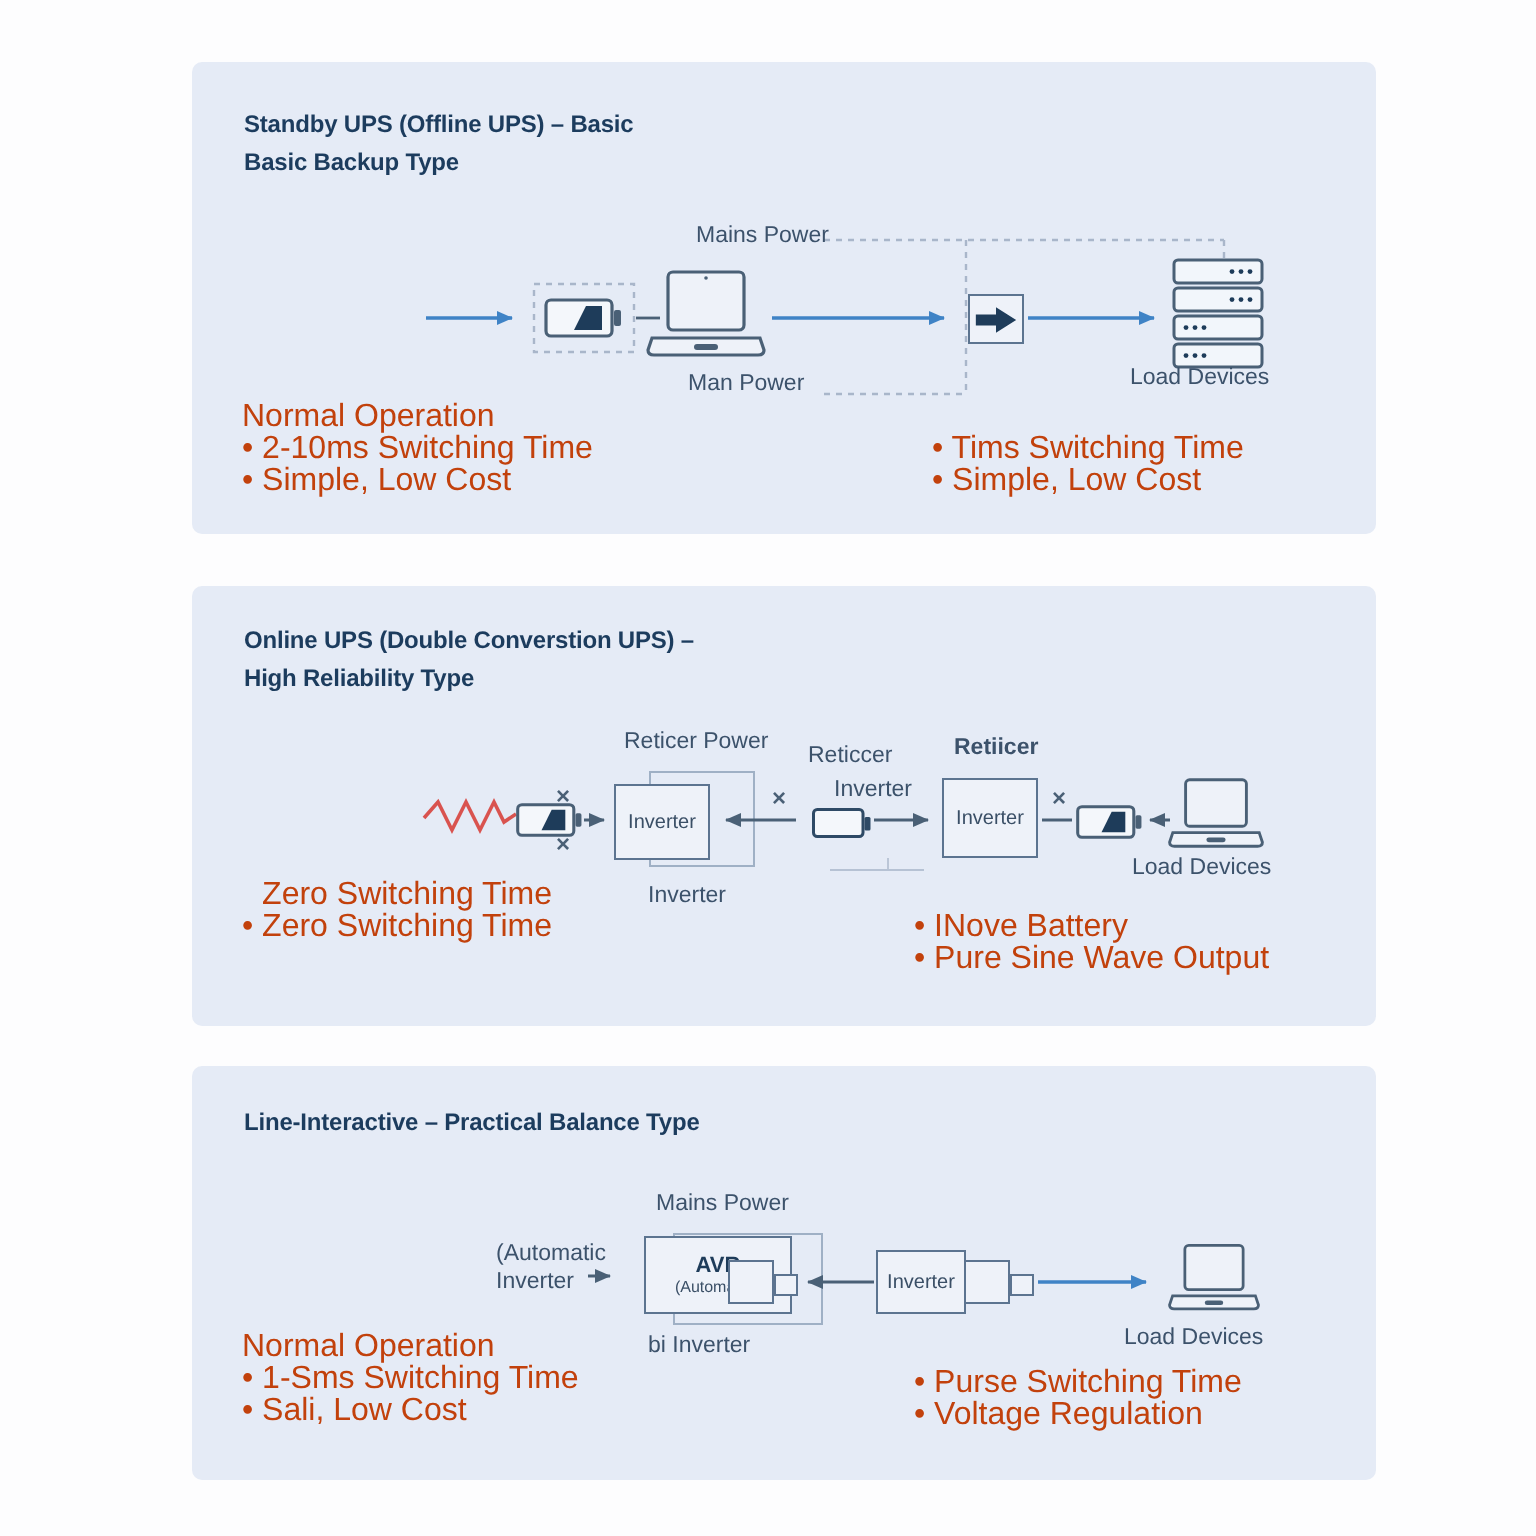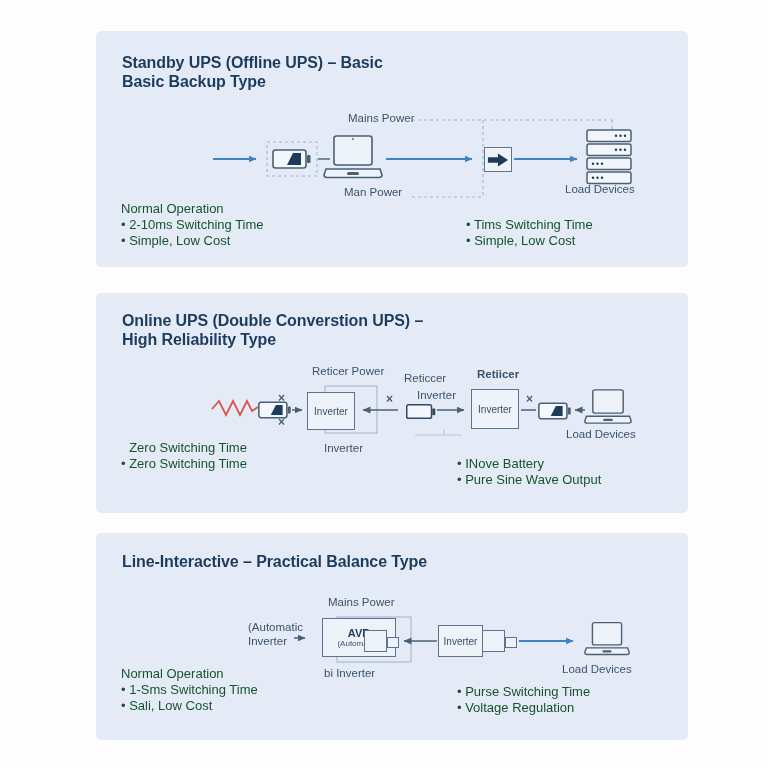--- a/index.html
+++ b/index.html
@@ -4,23 +4,23 @@
 <style>
   html,body{margin:0;padding:0;background:#ffffff;}
   .page{position:relative;width:768px;height:768px;background:#fdfdfe;overflow:hidden;
         font-family:"Liberation Sans",sans-serif;}
   .panel{position:absolute;left:96px;width:592px;background:#e5ebf6;border-radius:5px;}
   #p1{top:31px;height:236px}
   #p2{top:293px;height:220px}
   #p3{top:533px;height:207px}
   .overlay{position:absolute;left:0;top:0;z-index:2;}
   .el{position:absolute;z-index:3;}
-  .title{font-weight:bold;font-size:16px;color:#1c3c5e;line-height:19px;letter-spacing:-0.1px;white-space:nowrap;}
+  .title{font-weight:bold;font-size:12px;color:#1c3c5e;line-height:19px;letter-spacing:-0.1px;white-space:nowrap;}
   .lbl{font-size:11.5px;color:#3c526b;white-space:nowrap;}
-  .blk{font-size:13px;color:#14532d;line-height:16.2px;white-space:nowrap;}
+  .blk{font-size:16px;color:#c2410c;line-height:16.2px;white-space:nowrap;}
   .box{border:1.4px solid #5c7490;background:#eef2f9;display:flex;flex-direction:column;
        align-items:center;justify-content:center;font-size:10px;color:#3a4f66;box-sizing:border-box;}
   .xmark{font-size:12px;font-weight:bold;color:#4a6076;line-height:12px;}
   .ctr{text-align:left;}
   svg{display:block;}
 </style>
 </head>
 <body>
 
 <div class="page">

